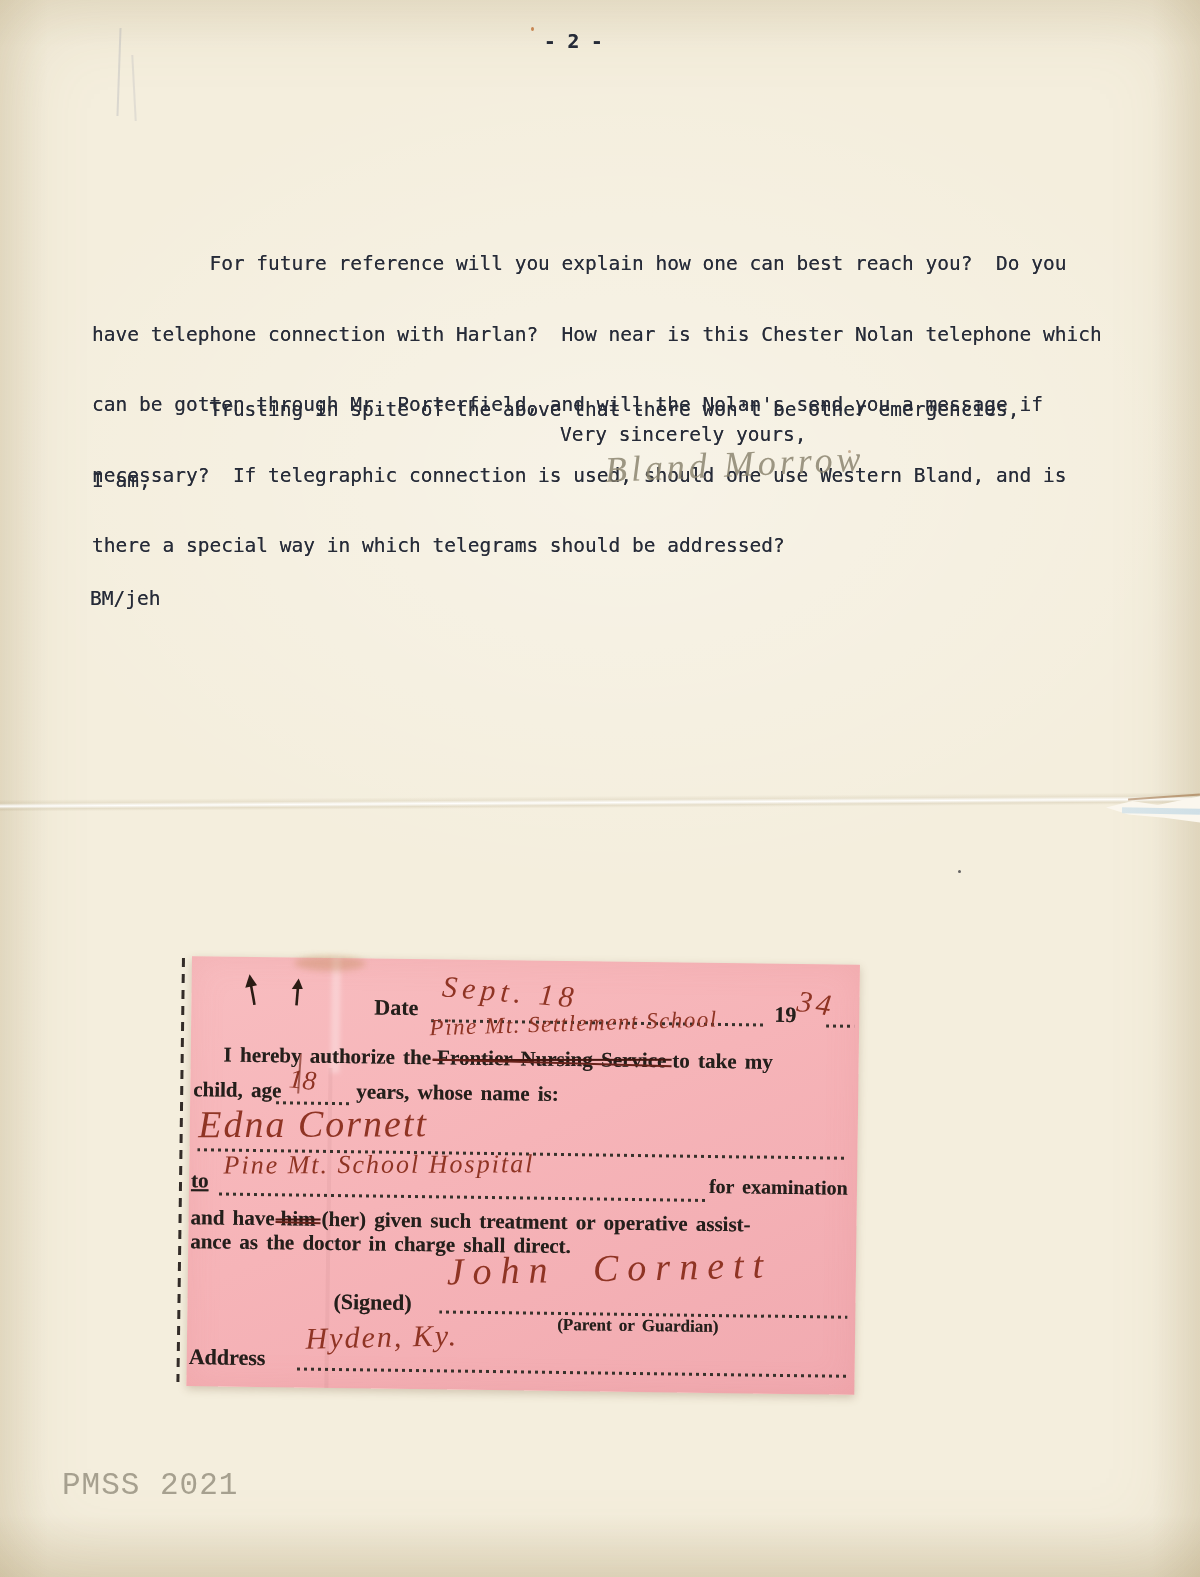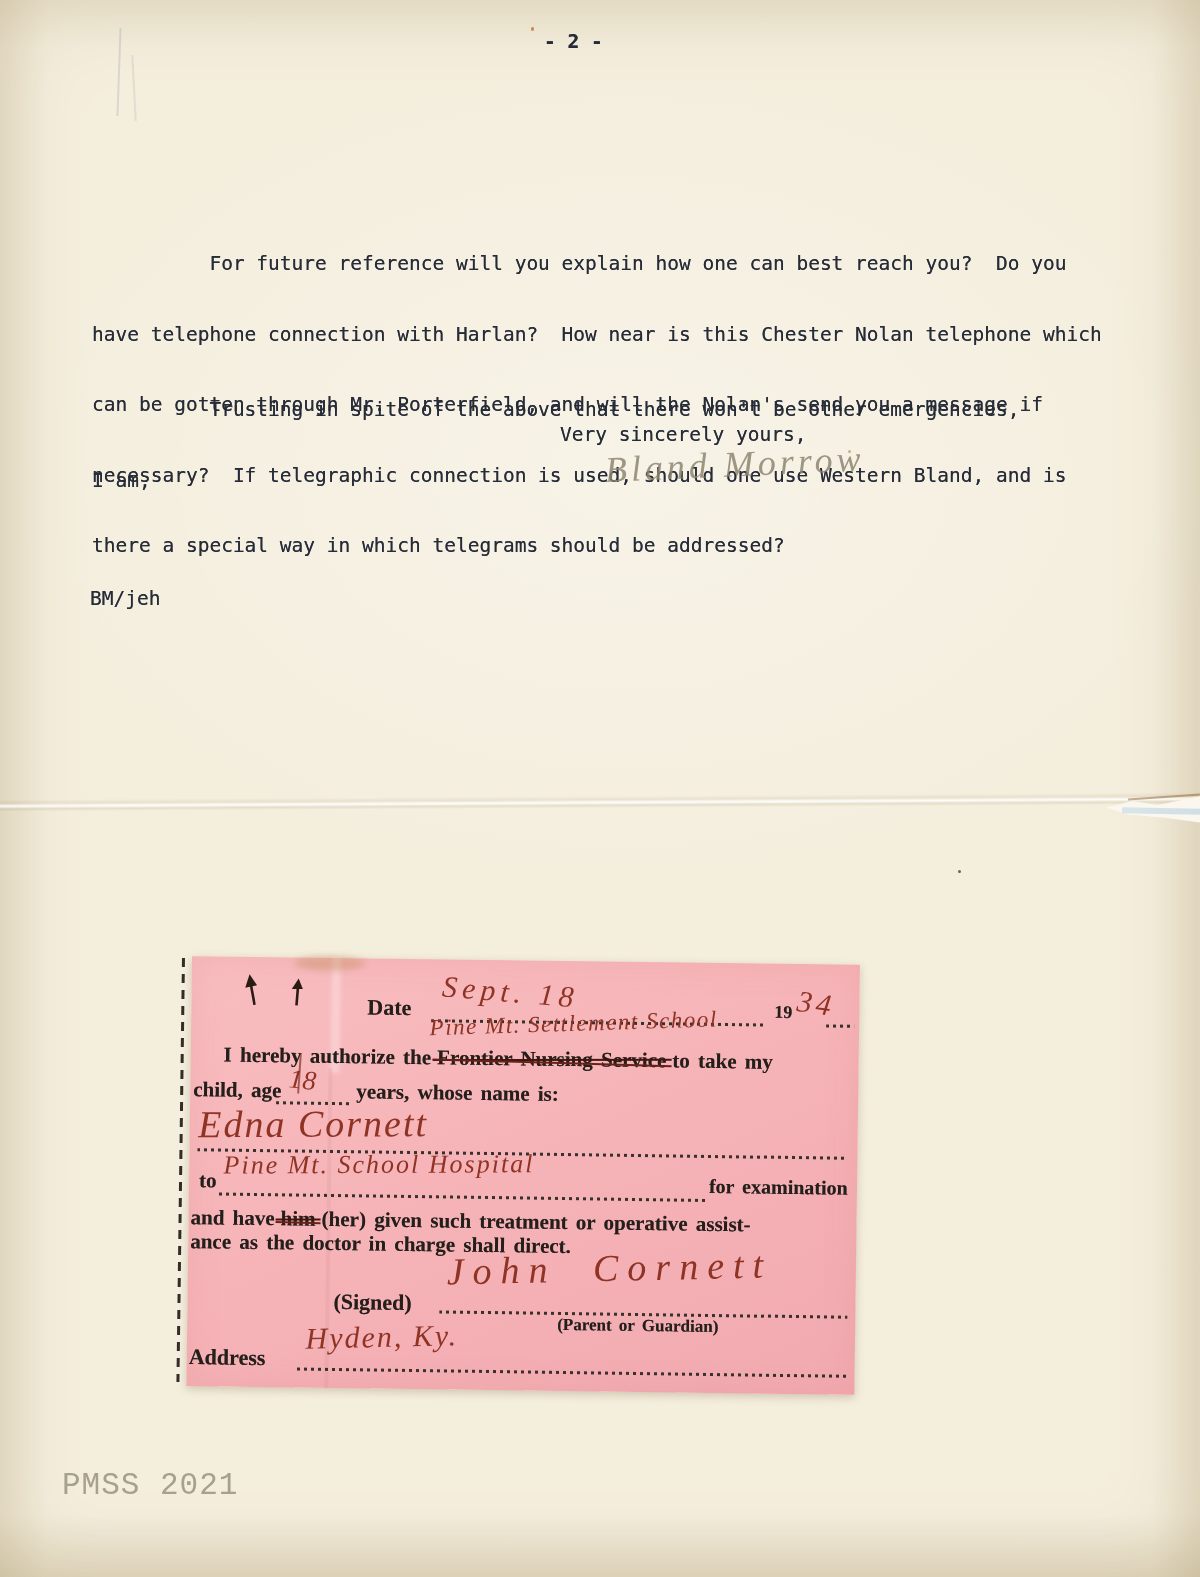--- a/index.html
+++ b/index.html
@@ -89,24 +89,24 @@
 
     <svg class="abs" style="left:62px;top:16px;transform:rotate(-8deg);" width="18" height="34" viewBox="0 0 18 34">
       <path d="M9 32 C9 24 8 16 8 9" stroke="#2a1c14" stroke-width="2.6" fill="none"></path>
       <path d="M8 1 L2 14 L14 13 Z" fill="#2a1c14"></path>
     </svg>
     <svg class="abs" style="left:108px;top:20px;transform:rotate(4deg);" width="16" height="30" viewBox="0 0 16 30">
       <path d="M8 28 C8 22 8 15 8 8" stroke="#2a1c14" stroke-width="2.6" fill="none"></path>
       <path d="M8 1 L2 12 L13 11 Z" fill="#2a1c14"></path>
     </svg>
 
-    <div class="abs fprint" style="left:186px;top:36px;font-size:22px;">Date</div>
+    <div class="abs fprint" style="left:193px;top:36px;font-size:22px;">Date</div>
     <div class="abs dots" style="left:250px;top:60px;width:332px;"></div>
     <div class="abs hand" style="left:262px;top:10px;font-size:30px;letter-spacing:5px;transform:rotate(4deg);transform-origin:0 0;">Sept. 18</div>
-    <div class="abs fprint" style="left:593px;top:38px;font-size:18px;">19</div>
+    <div class="abs fprint" style="left:593px;top:38px;font-size:22px;">19</div>
     <div class="abs hand" style="left:618px;top:20px;font-size:30px;letter-spacing:4px;transform:rotate(7deg);transform-origin:0 0;">34</div>
     <div class="abs dots" style="left:645px;top:60px;width:28px;"></div>
 
     <div class="abs hand" style="left:248px;top:56px;font-size:23px;letter-spacing:1.5px;transform:rotate(-2.5deg);transform-origin:0 0;">Pine Mt. Settlement School</div>
 
     <div class="abs authrow" style="left:43px;top:86px;">
       <span class="fprint">I hereby authorize the</span>
       <span class="fprint struck">Frontier Nursing Service</span>
       <span class="fprint">to take my</span>
     </div>
@@ -114,21 +114,21 @@
     <div class="abs fprint" style="left:13px;top:121px;">child, age</div>
     <div class="abs dots" style="left:96px;top:144px;width:76px;"></div>
     <div class="abs hand" style="left:110px;top:106px;font-size:27px;transform:rotate(5deg);transform-origin:0 0;">18</div>
     <div class="abs fprint" style="left:176px;top:121px;">years, whose name is:</div>
 
     <div class="abs" style="left:118px;top:96px;width:2px;height:40px;background:rgba(120,40,25,0.65);transform:rotate(3deg);"></div>
 
     <div class="abs hand" style="left:18px;top:146px;font-size:38px;letter-spacing:2px;transform:rotate(-1deg);transform-origin:0 0;">Edna Cornett</div>
     <div class="abs dots" style="left:18px;top:192px;width:648px;"></div>
 
-    <div class="abs fprint" style="left:20px;top:212px;">to</div>
+    <div class="abs fprint" style="left:12px;top:212px;text-decoration:underline;">to</div>
     <div class="abs hand" style="left:44px;top:194px;font-size:26px;letter-spacing:2px;transform:rotate(-1deg);transform-origin:0 0;">Pine Mt. School Hospital</div>
     <div class="abs dots" style="left:40px;top:236px;width:488px;"></div>
     <div class="abs fprint" style="left:530px;top:212px;font-size:20px;">for examination</div>
 
     <div class="abs authrow" style="left:12px;top:249px;">
       <span class="fprint">and have</span>
       <span class="fprint struck">him</span>
       <span class="fprint">(her) given such treatment or operative assist-</span>
     </div>
     <div class="abs fprint" style="left:12px;top:273px;">ance as the doctor in charge shall direct.</div>

